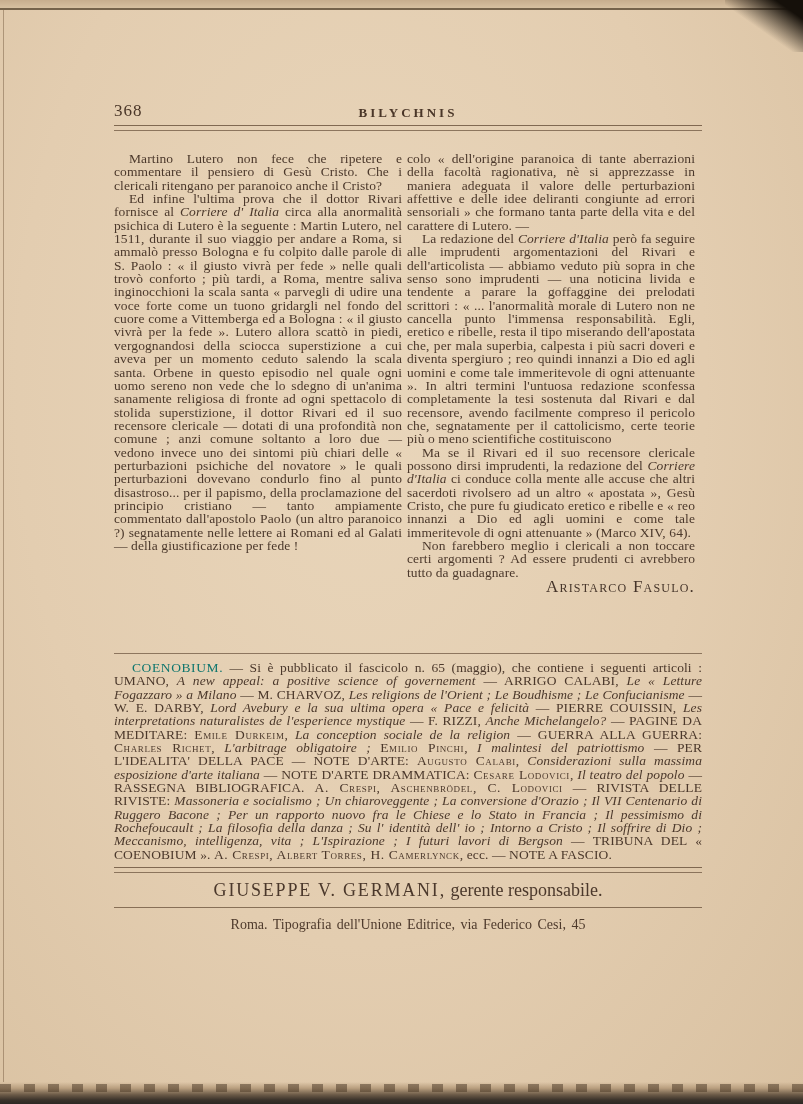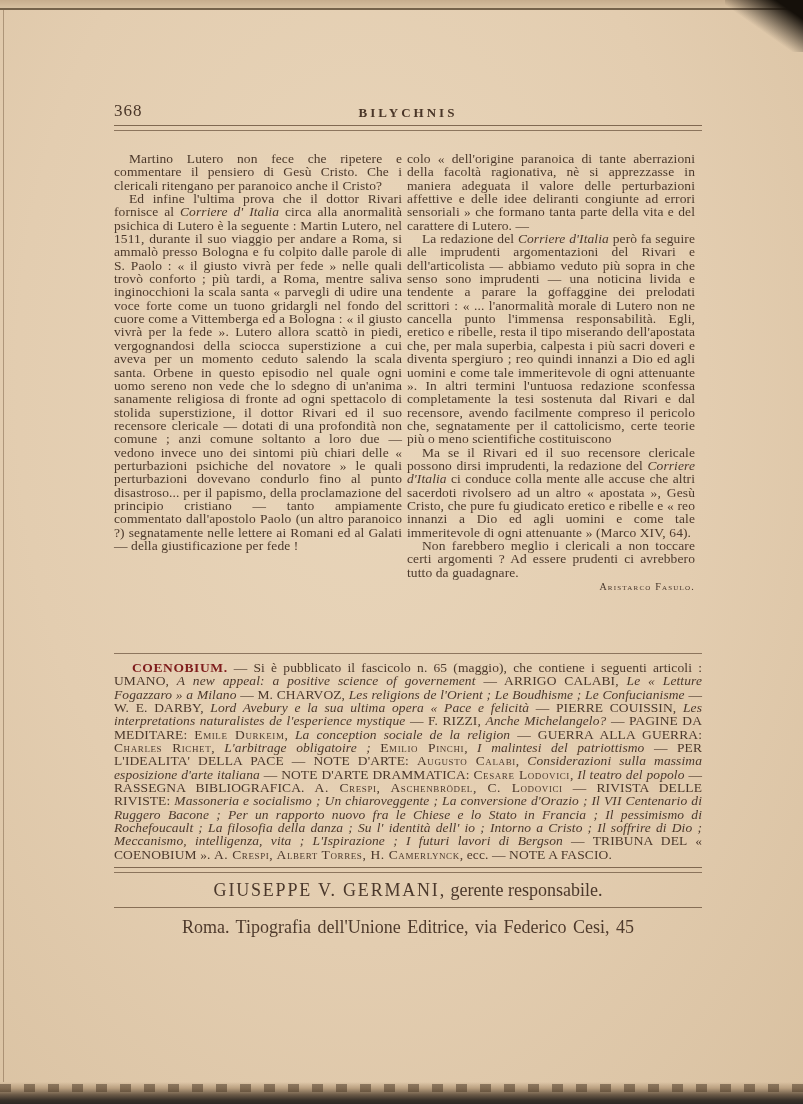--- a/index.html
+++ b/index.html
@@ -48,39 +48,39 @@
   .columns{
     display:flex;gap:5px;margin-top:21px;min-height:492px;
     font-size:13.5px;line-height:13.35px;text-align:justify;
     letter-spacing:.1px;hyphens:auto;
   }
   .col{width:288px;}
   .para{margin:0;text-indent:15px;}
   .para.cont{text-indent:0;}
   .signature{
     margin-top:1px;text-align:right;
-    font-variant:small-caps;letter-spacing:1.2px;font-size:10px;color:#46352a;
+    font-variant:small-caps;letter-spacing:1.2px;font-size:17px;color:#46352a;
   }
 
   .section-rule{margin-top:9px;border-top:1px solid rgba(104,80,58,.7);}
 
   .coenobium{
     margin-top:7px;font-size:13.5px;line-height:13.35px;
     text-align:justify;letter-spacing:.1px;hyphens:auto;
   }
   .coenobium .para{text-indent:18px;}
 
   .seg-i{font-style:italic;}
   .seg-sc{font-variant:small-caps;letter-spacing:.6px;}
-  .seg-b{font-weight:bold;letter-spacing:.6px;color:#7f1d1d;}
+  .seg-b{font-weight:normal;letter-spacing:.6px;color:#0f766e;}
 
   .footer-rule{margin-top:6px;}
   .manager-line{text-align:center;margin:7px 0 6px 0;font-size:18px;}
   .manager-caps{letter-spacing:1.8px;}
-  .imprint-line{text-align:center;margin-top:9px;font-size:18px;word-spacing:2px;color:#4e3a2c;}
+  .imprint-line{text-align:center;margin-top:9px;font-size:14px;word-spacing:2px;color:#4e3a2c;}
 </style>
 </head>
 <body>
 
 <div class="edge-top"></div>
 <div class="corner-tr"></div>
 <div class="edge-left"></div>
 
 <div class="page-inner">
 

